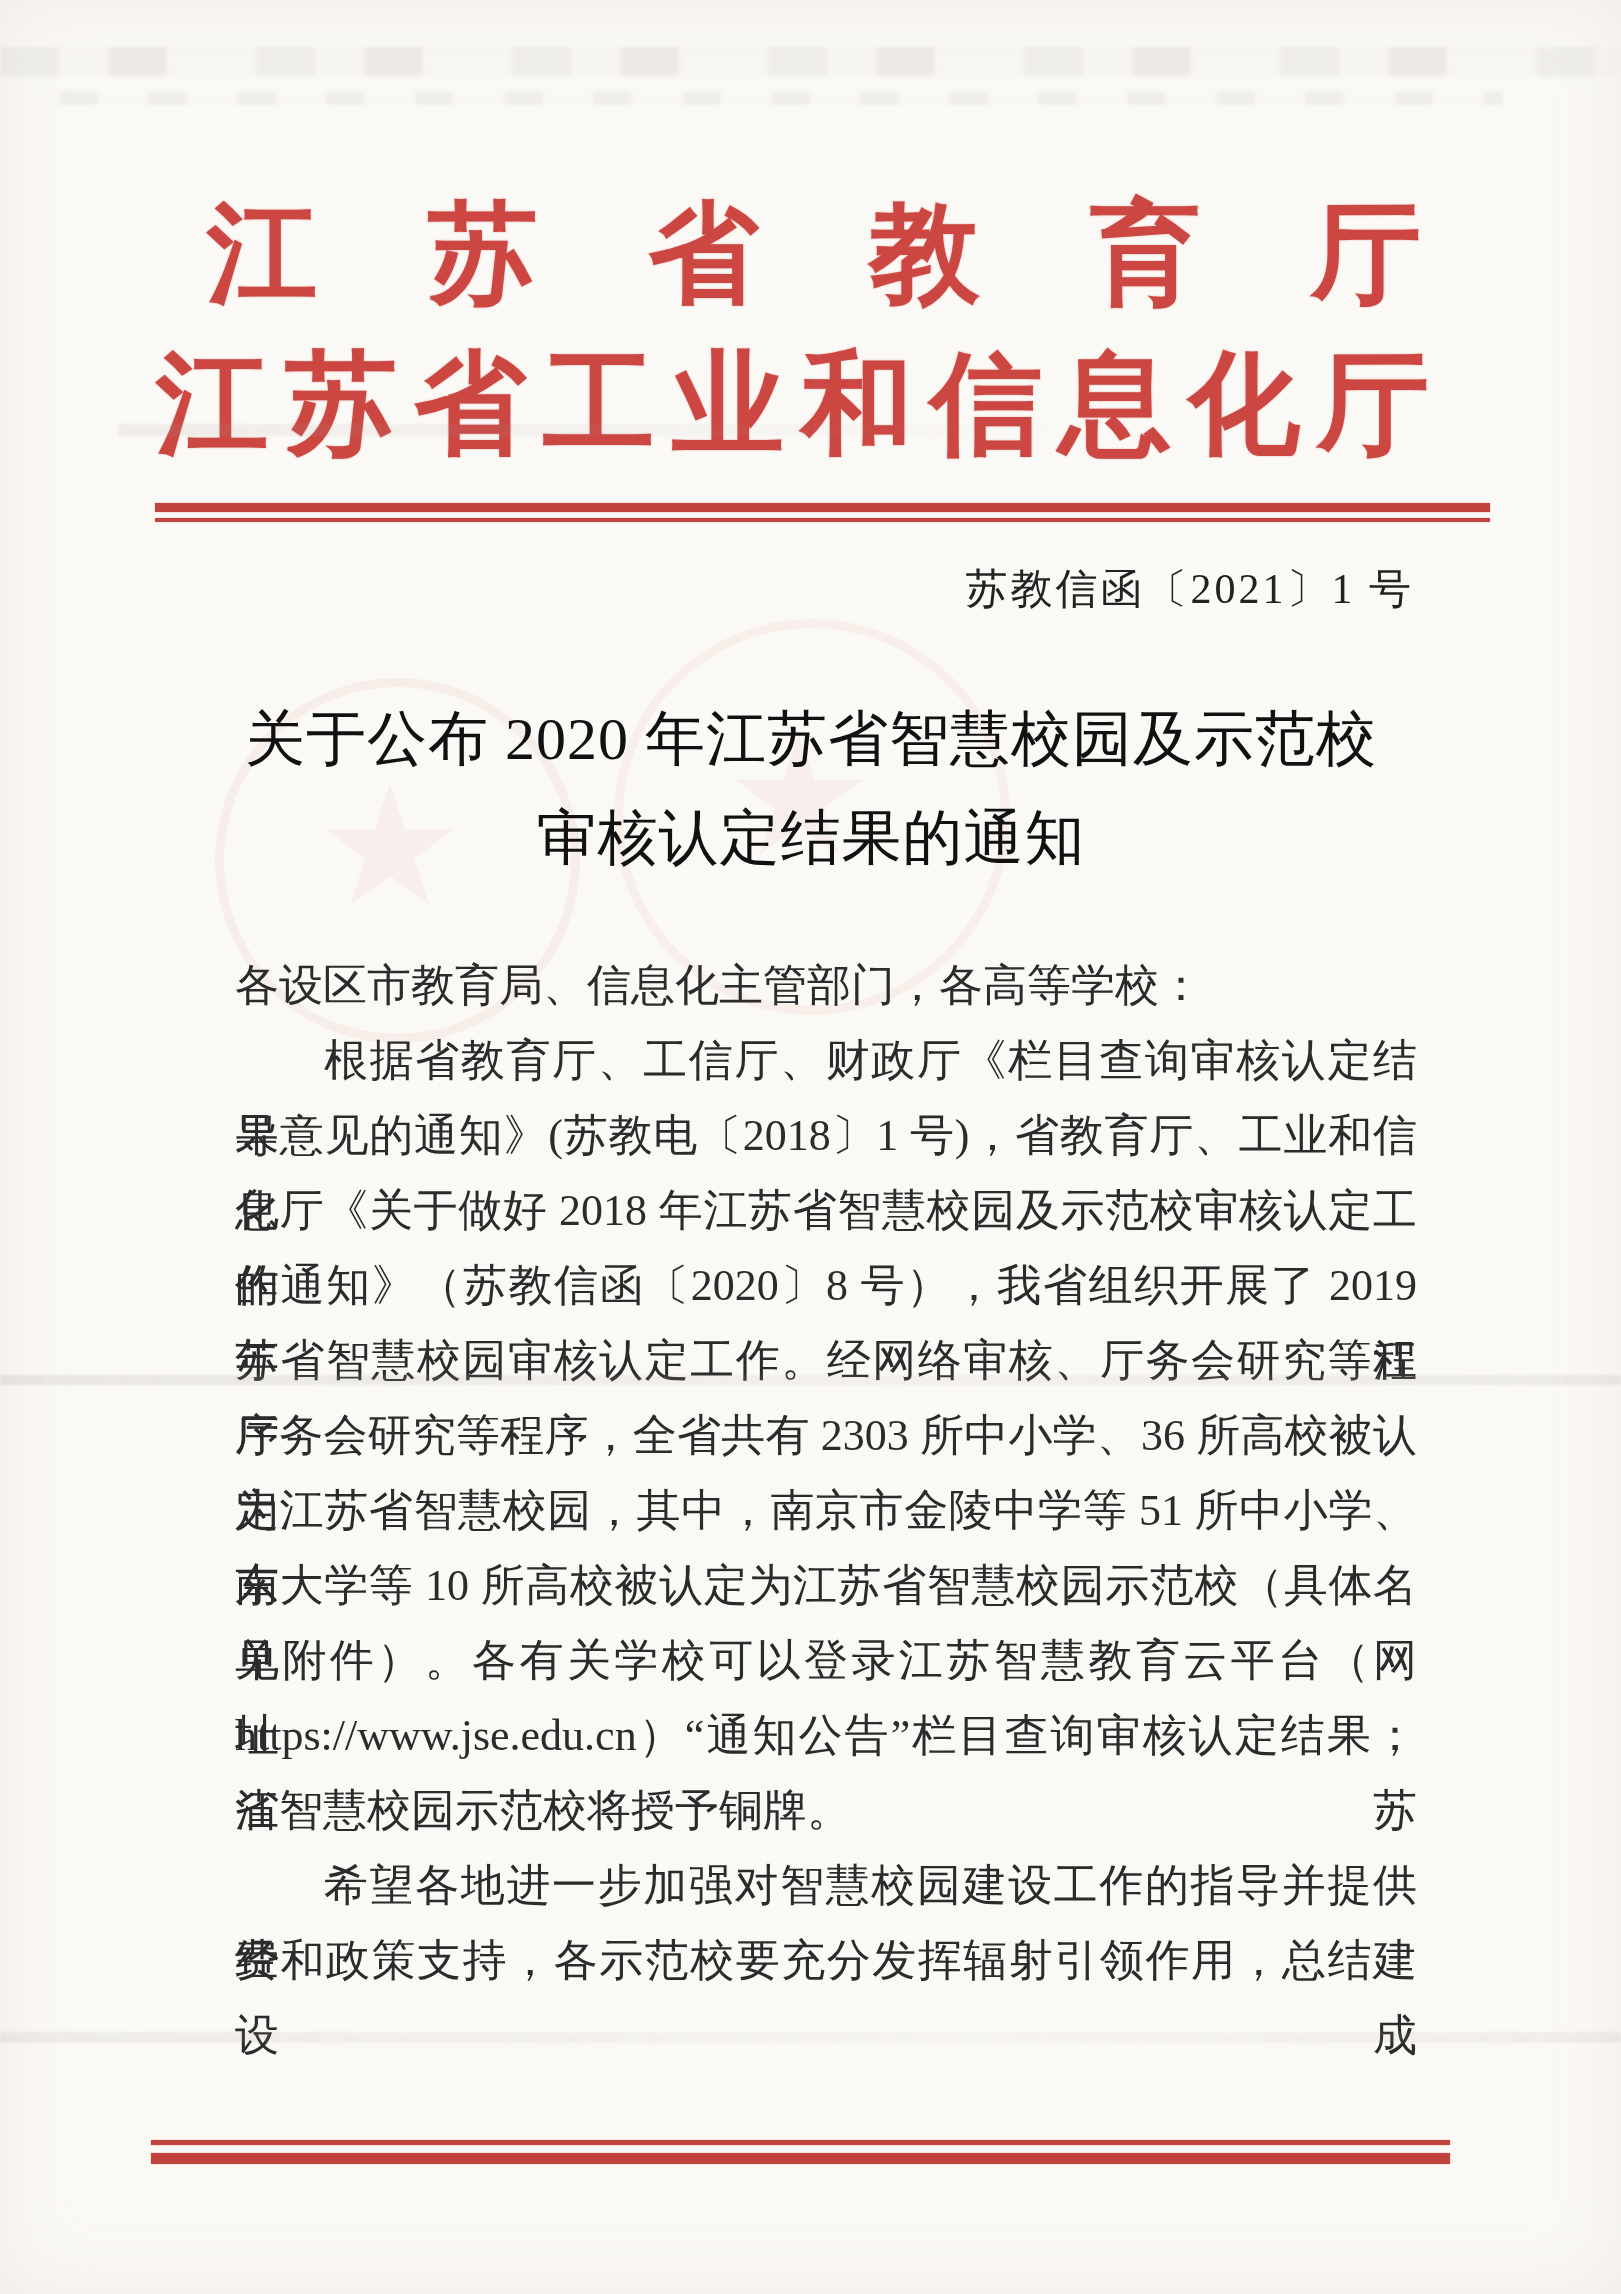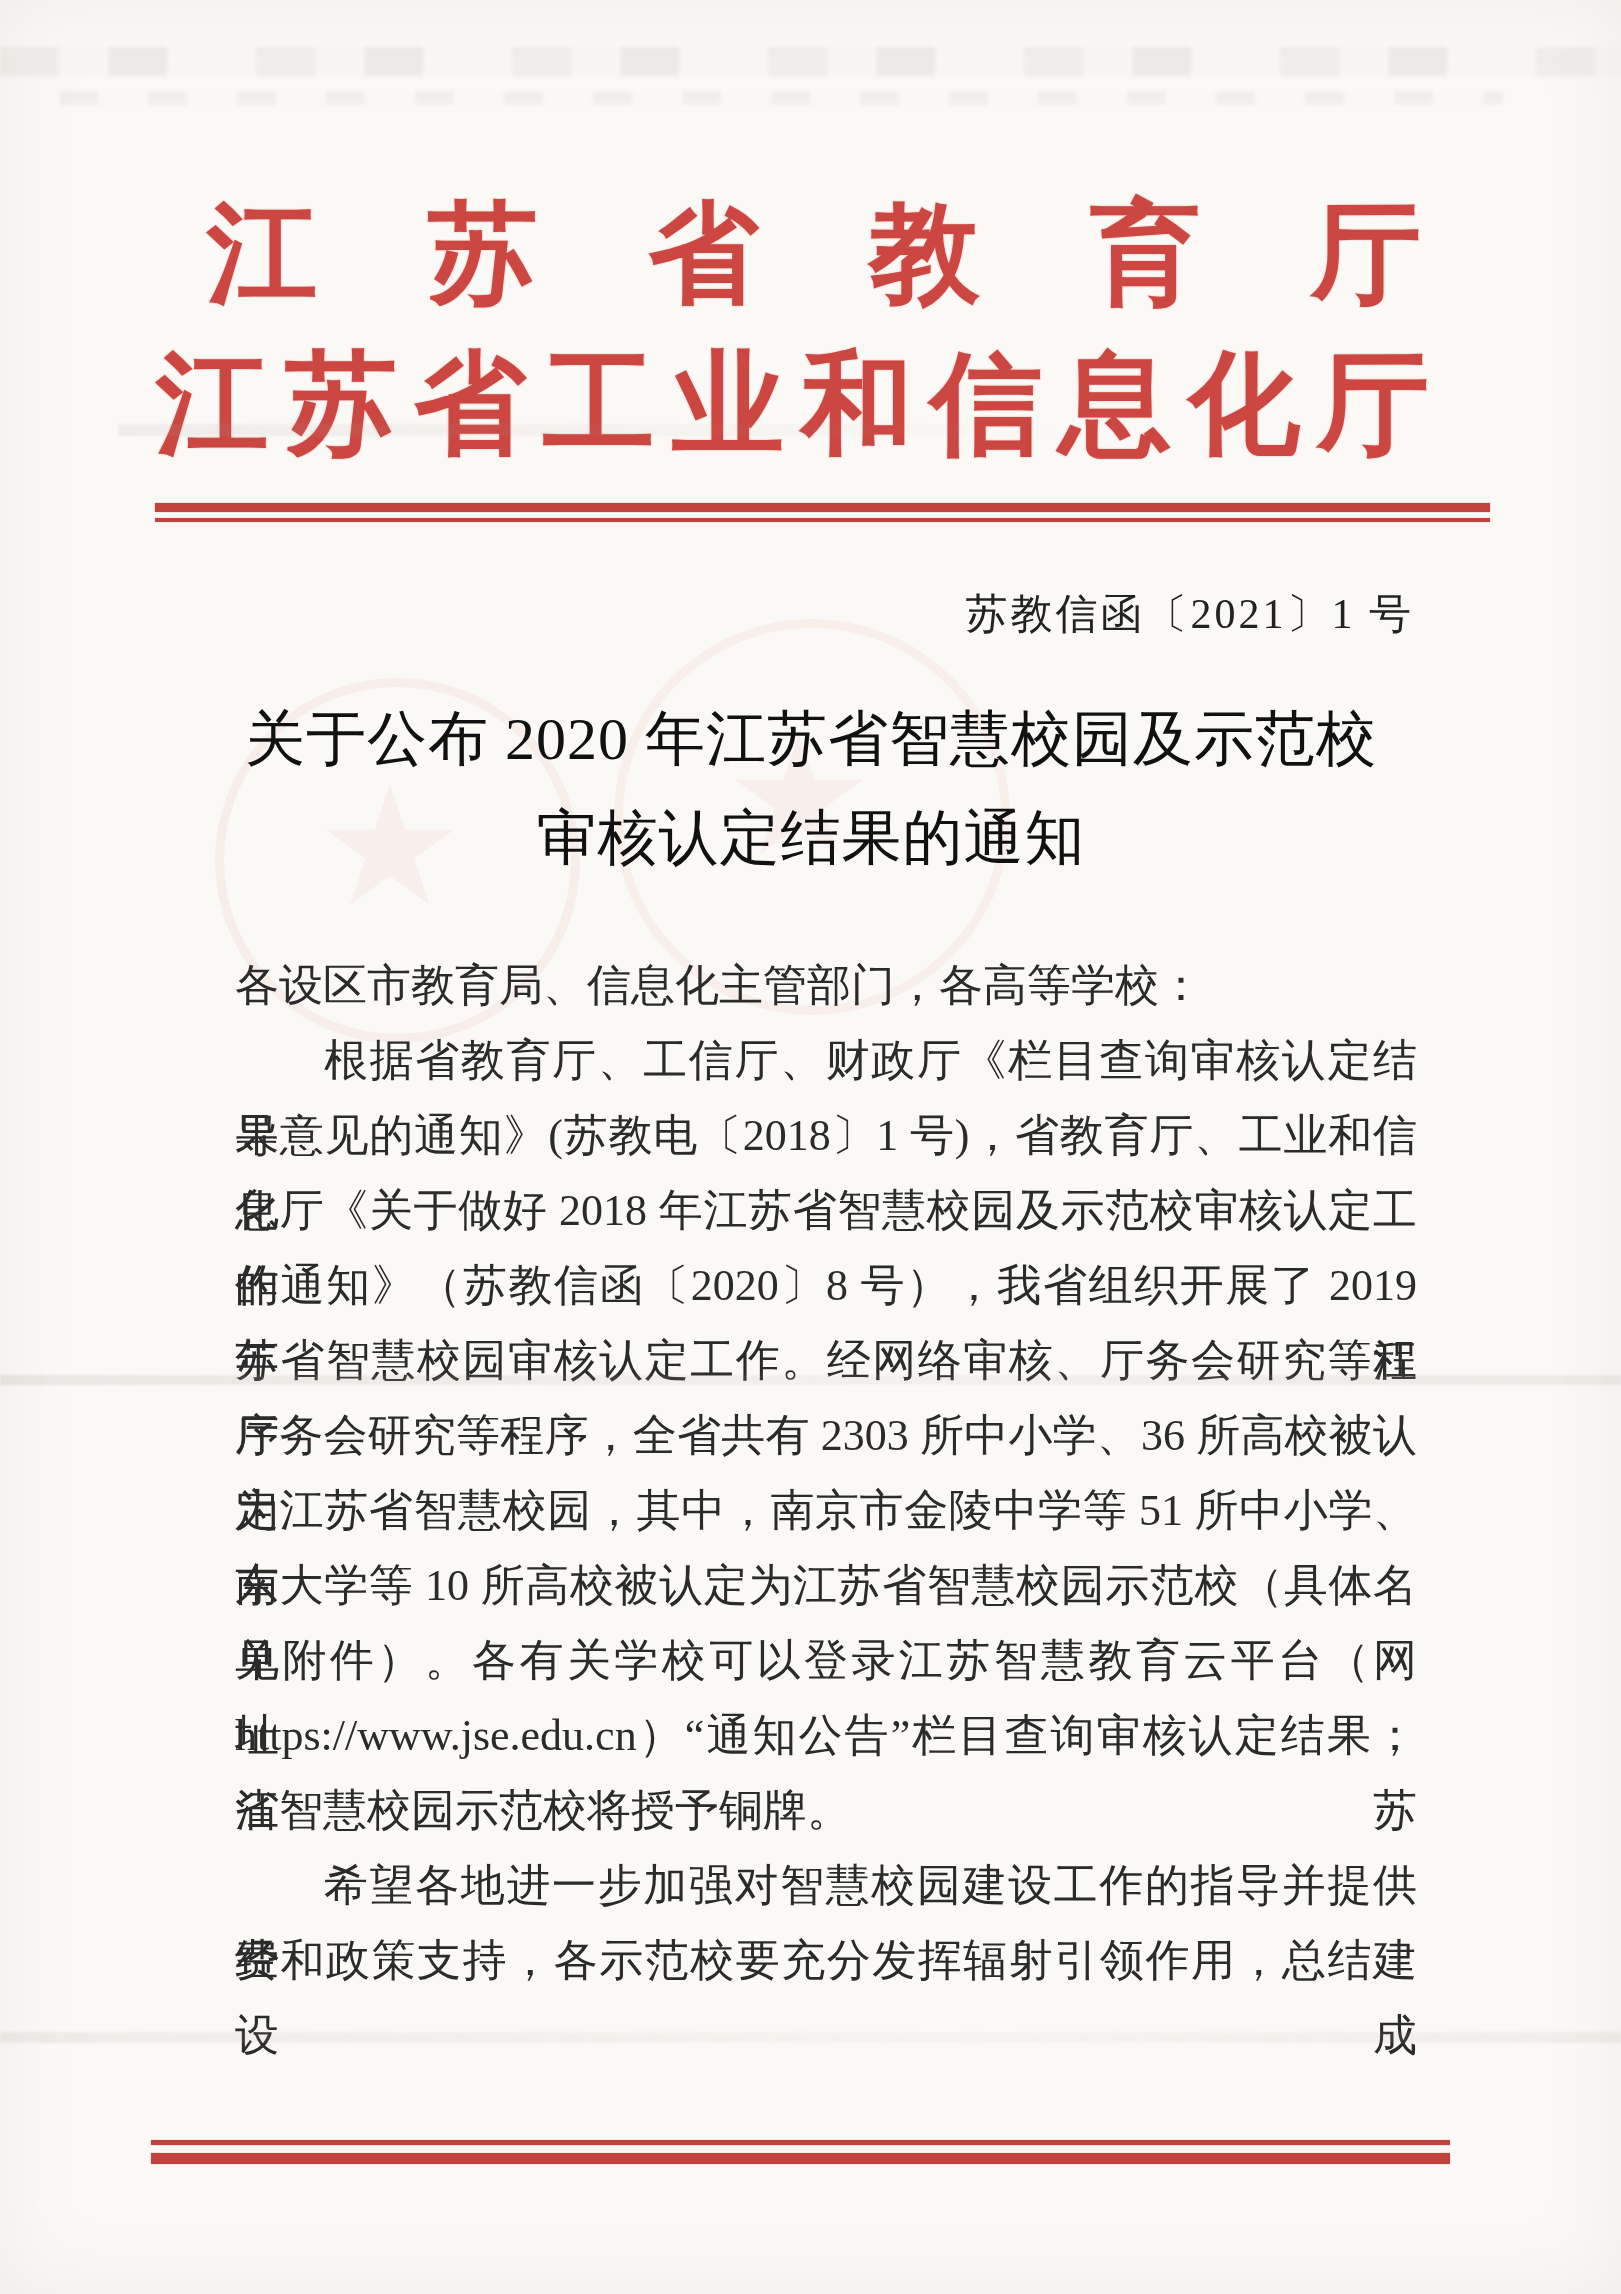--- a/index.html
+++ b/index.html
@@ -49,21 +49,21 @@
   .sep-top .sep-thick{height:8.9px;}
   .sep-top .sep-thin{height:3.9px;margin-top:5.9px;}
   .sep-bottom{left:151px;width:1299px;top:2140px;}
   .sep-bottom .sep-thin{height:4.9px;}
   .sep-bottom .sep-thick{height:10.8px;margin-top:7.9px;}
   .sep-bar{width:100%;box-shadow:0 0 1px rgba(194,66,61,0.6);}
 
   
   .doc-number{
     position:absolute;top:561px;right:207px;
-    font-size:42px;letter-spacing:3px;color:#222;margin-top:25px;
+    font-size:42px;letter-spacing:3px;color:#222;
   }
 
   
   .seal-ghost{position:absolute;border-radius:50%;pointer-events:none;}
   .seal-ghost-1{left:215px;top:678px;width:347px;height:347px;border:9.9px solid rgba(205,88,78,0.075);}
   .seal-ghost-2{left:614px;top:619px;width:378px;height:378px;border:9.9px solid rgba(205,88,78,0.065);}
   .seal-star{position:absolute;font-size:167px;color:rgba(205,88,78,0.06);pointer-events:none;}
   .seal-star-1{left:315px;top:749px;}
   .seal-star-2{left:724px;top:699px;}
 

